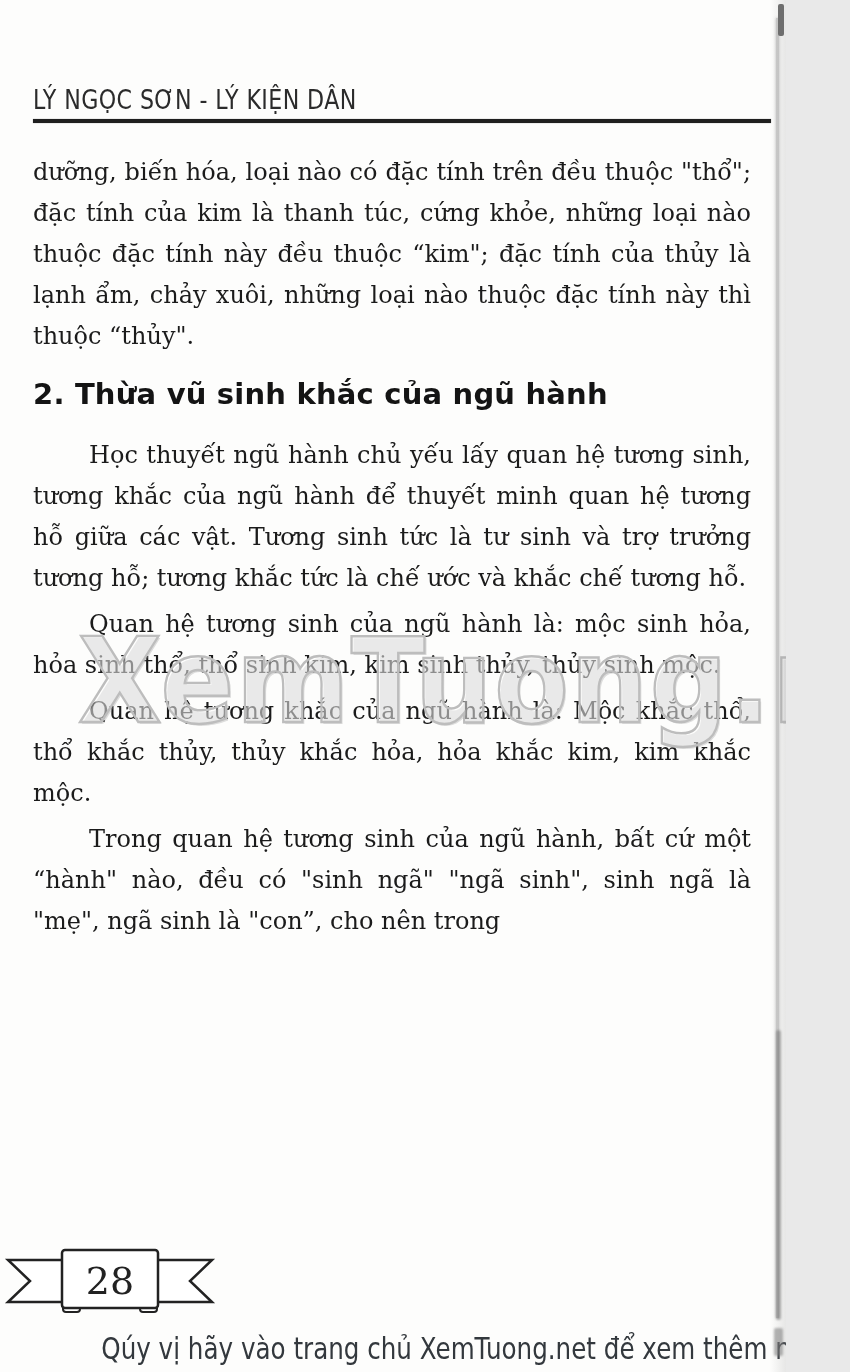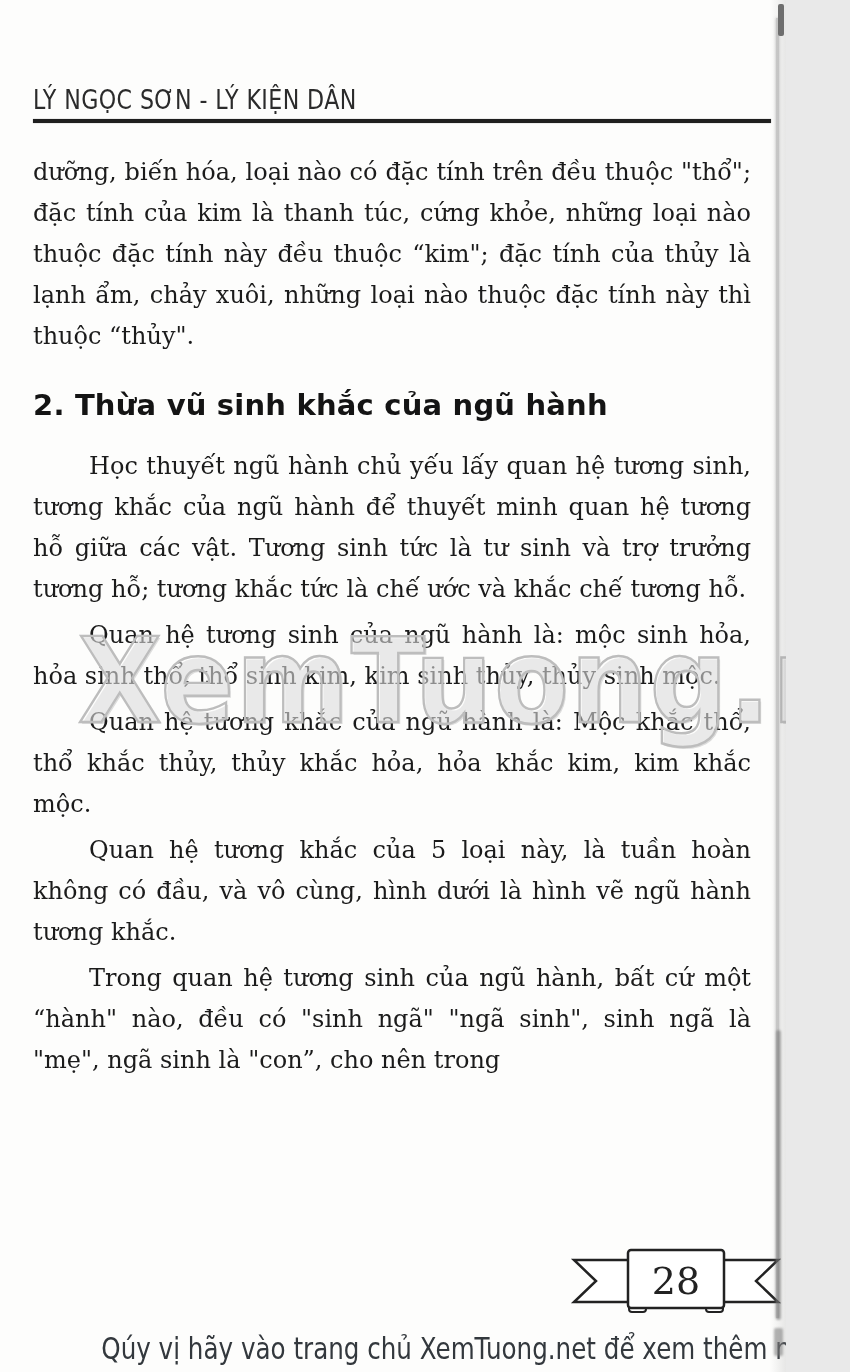--- a/index.html
+++ b/index.html
@@ -42,21 +42,21 @@
     color: #1b1b1b;
   }
   .content p {
     margin: 0 0 5px 0;
     font-size: 24px;
     line-height: 41px;
     text-align: justify;
   }
   .content p.indent { text-indent: 56px; }
   .section-heading {
-    margin: 31px 0 24px 0;
+    margin: 20px 0 24px 0;
     font-family: "DejaVu Sans", "Liberation Sans", sans-serif;
     font-size: 29px;
     font-weight: 700;
     color: #141414;
     letter-spacing: 0.2px;
   }
 
   
   .watermark {
     position: absolute;
@@ -75,23 +75,22 @@
     transform-origin: left center;
     pointer-events: none;
     z-index: 5;
   }
 
   
   .ribbon-wrap {
     position: absolute;
     left: 0; right: 0;
     top: 1246px;
-    text-align: right;
+    text-align: left;
     z-index: 2;
-    padding-left: 44px;
   }
   .ribbon-svg { display: inline-block; }
   .ribbon-num {
     font-family: "DejaVu Serif", serif;
     font-size: 38px;
     fill: #222;
   }
 
   
   .footer {
@@ -155,21 +154,20 @@
     <p>dưỡng, biến hóa, loại nào có đặc tính trên đều thuộc "thổ"; đặc tính của kim là thanh túc, cứng khỏe, những loại nào thuộc đặc tính này đều thuộc “kim"; đặc tính của thủy là lạnh ẩm, chảy xuôi, những loại nào thuộc đặc tính này thì thuộc “thủy".</p>
 
     <div class="section-heading">2. Thừa vũ sinh khắc của ngũ hành</div>
 
     <p class="indent">Học thuyết ngũ hành chủ yếu lấy quan hệ tương sinh, tương khắc của ngũ hành để thuyết minh quan hệ tương hỗ giữa các vật. Tương sinh tức là tư sinh và trợ trưởng tương hỗ; tương khắc tức là chế ước và khắc chế tương hỗ.</p>
 
     <p class="indent">Quan hệ tương sinh của ngũ hành là: mộc sinh hỏa, hỏa sinh thổ, thổ sinh kim, kim sinh thủy, thủy sinh mộc.</p>
 
     <p class="indent">Quan hệ tương khắc của ngũ hành là: Mộc khắc thổ, thổ khắc thủy, thủy khắc hỏa, hỏa khắc kim, kim khắc mộc.</p>
 
-    <p class="indent">Quan hệ tương khắc của 5 loại này, là tuần hoàn không có đầu, và vô cùng, hình dưới là hình vẽ ngũ hành tương khắc.</p>
 
 
     <p class="indent">Trong quan hệ tương sinh của ngũ hành, bất cứ một “hành" nào, đều có "sinh ngã" "ngã sinh", sinh ngã là "mẹ", ngã sinh là "con”, cho nên trong</p>
   </div>
 
   <div class="watermark">XemTuong.net</div>
 
   <div class="ribbon-wrap">
     <svg class="ribbon-svg" width="220" height="72" viewBox="0 0 220 72">
       <polygon points="8,14 72,14 72,56 8,56 30,35" fill="#ffffff" stroke="#222222" stroke-width="2.5"></polygon>

